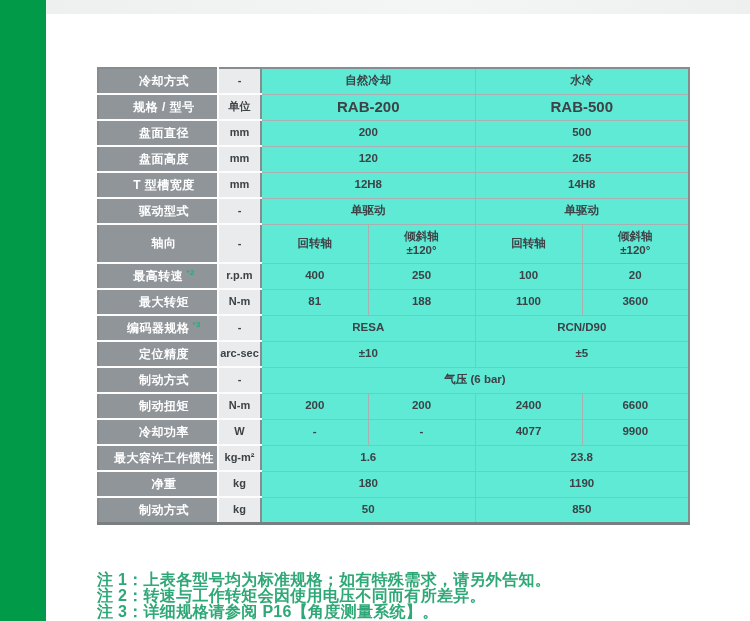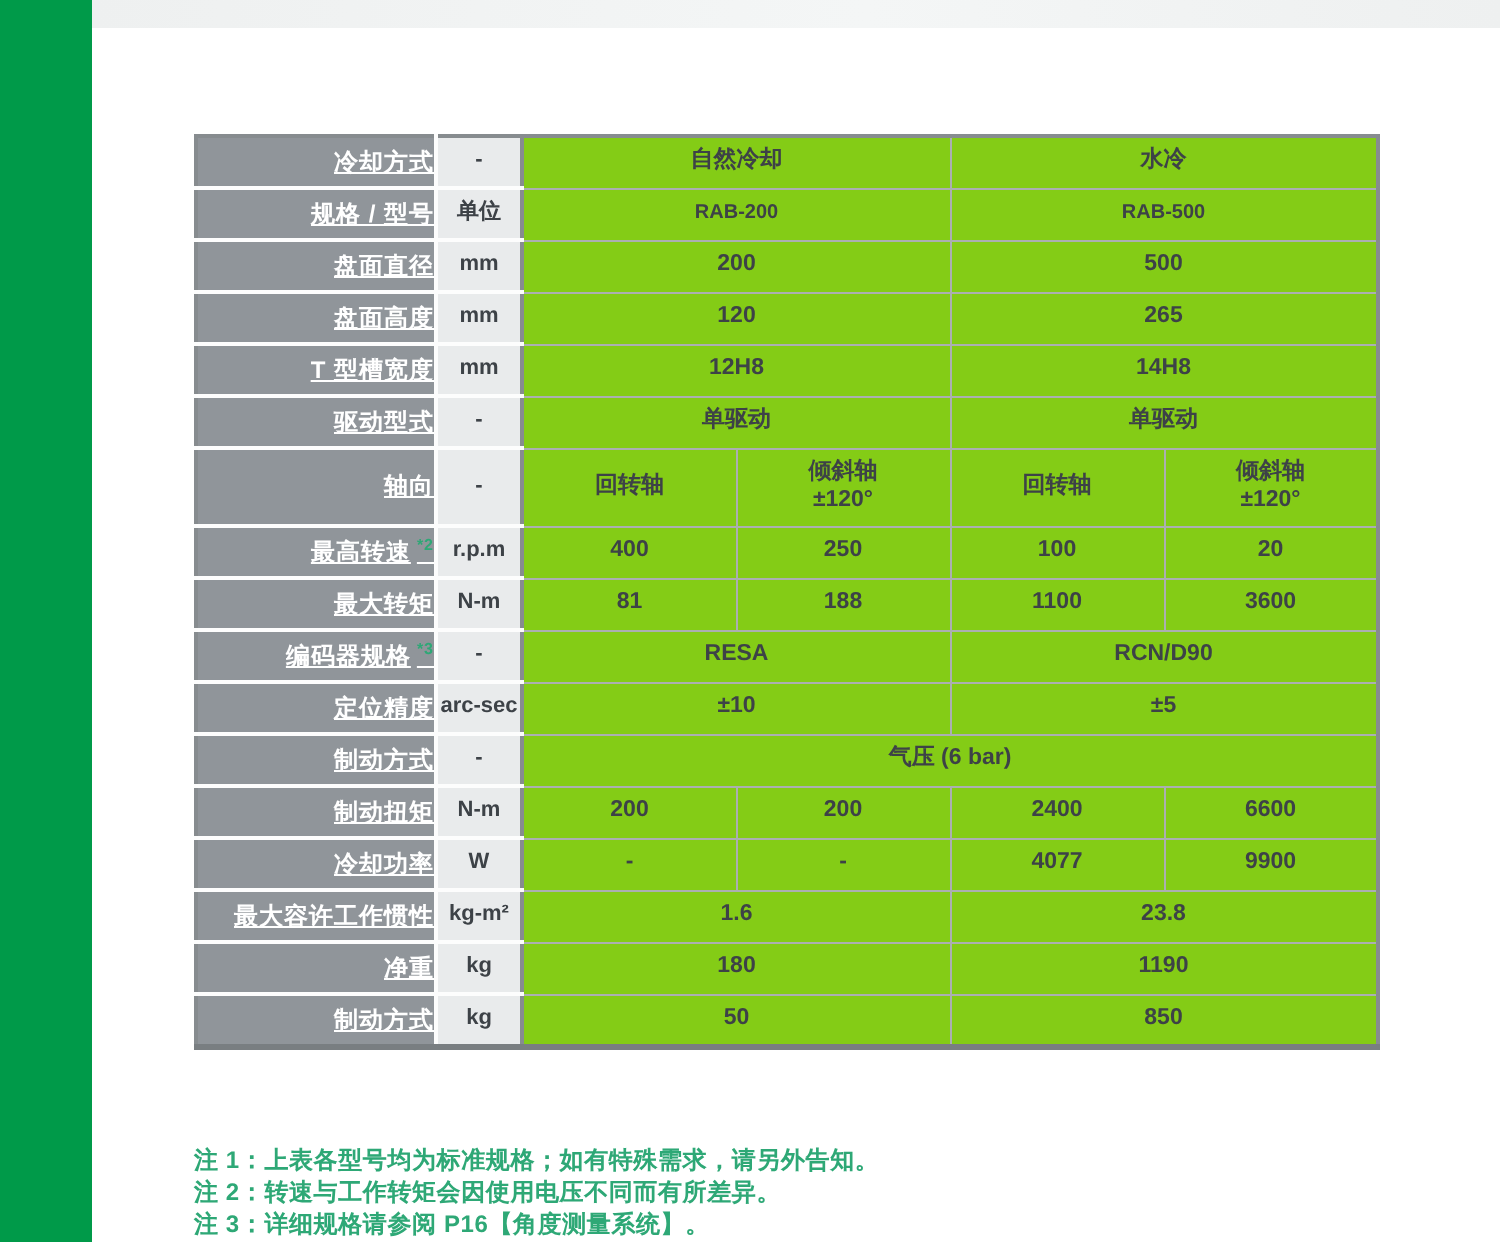--- a/index.html
+++ b/index.html
@@ -24,40 +24,40 @@
   }
   .spec-table td, .spec-table th {
     padding:0; margin:0; vertical-align:middle;
     border:1px solid #abafb2;
     font-size:11.5px; color:#3d4247; font-weight:700;
     text-align:center; line-height:1.2;
     height:24px;
   }
   .spec-table tr.tall td, .spec-table tr.tall th { height:37px; }
   .spec-table th.label {
-    background:#90959A; color:#ffffff; text-align:right;
+    background:#90959A; color:#ffffff; text-align:center;
     padding-left:12px; font-size:12px; font-weight:700;
     border-bottom:2px solid #fdfdfd; border-right:2px solid #fdfdfd;
-    border-left:none; letter-spacing:0.5px;text-decoration:underline;
+    border-left:none; letter-spacing:0.5px;
   }
   .spec-table td.unit {
     background:#E9EBEC; font-size:11px;
     border-bottom:2px solid #fdfdfd; border-right:2px solid #878c8f;
   }
-  .spec-table td.val { background:#84cc16; white-space:pre-line; }
-  .spec-table td.val.model { font-size:10px; }
+  .spec-table td.val { background:#5eead4; white-space:pre-line; }
+  .spec-table td.val.model { font-size:15px; }
   sup.note-ref {
     color:#2EA876; font-size:8px; font-weight:700;
     vertical-align:super; margin-left:3px;
   }
   .notes {
     position:absolute; left:97px; top:572px; width:600px;
   }
   .note-line {
-    color:#2EA876; font-size:12px; font-weight:700;
+    color:#2EA876; font-size:16px; font-weight:700;
     line-height:16px; letter-spacing:0.3px;
   }
 </style>
 </head>
 <body>
 
 <div class="green-bar"></div>
 <div class="top-strip"></div>
 
 <table class="spec-table">

